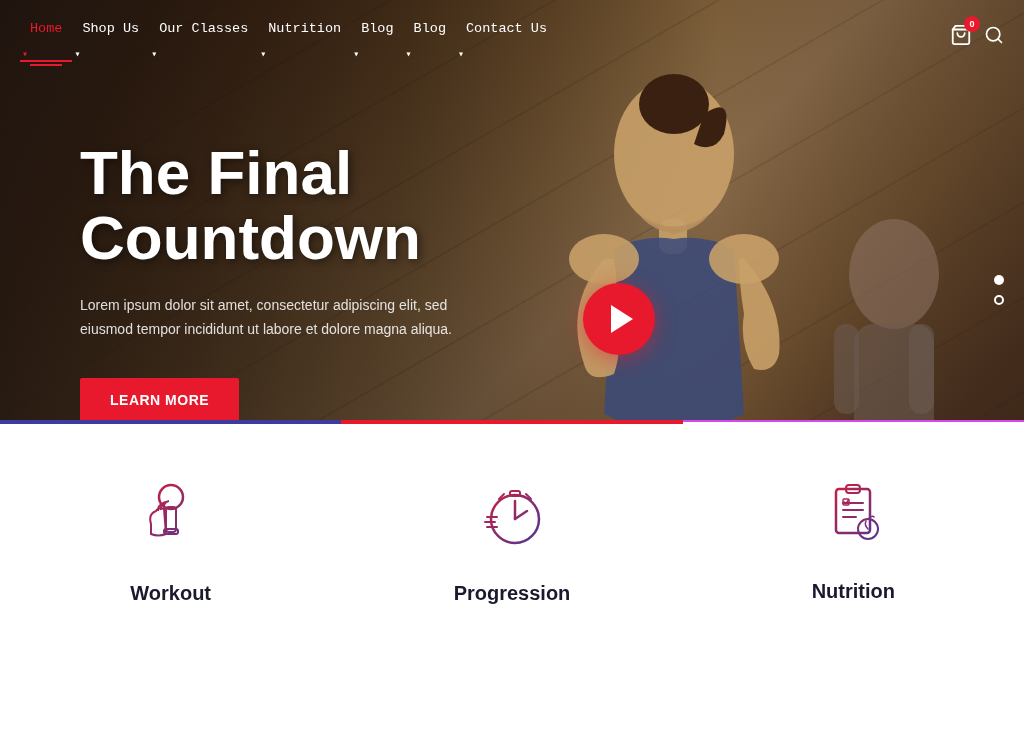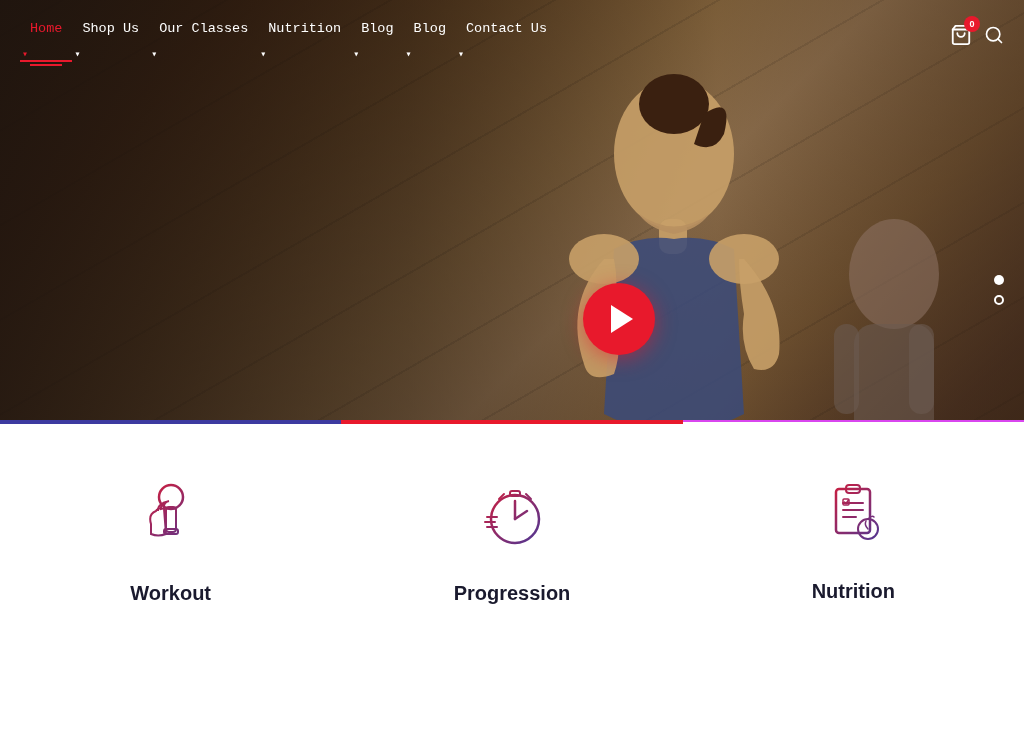--- a/index.html
+++ b/index.html
@@ -408,20 +408,25 @@
       <path d="M350 350 Q355 420 350 506 L310 506 Q315 420 310 350" fill="#1a1a3a" opacity="0.8"></path>
 
       <path d="M275 140 Q310 165 345 140 Q335 155 310 160 Q285 155 275 140" fill="#b89060" opacity="0.9"></path>
 
       <ellipse cx="530" cy="200" rx="45" ry="55" fill="#8a7060" opacity="0.6"></ellipse>
       <rect x="490" y="250" width="80" height="120" rx="20" fill="#6a5a50" opacity="0.6"></rect>
       <rect x="470" y="250" width="25" height="90" rx="12" fill="#6a5a50" opacity="0.6"></rect>
       <rect x="545" y="250" width="25" height="90" rx="12" fill="#6a5a50" opacity="0.6"></rect>
     </svg>
 
+    <div class="hero-content">
+      <h1 class="hero-title">The Final Countdown</h1>
+      <p class="hero-subtitle">Lorem ipsum dolor sit amet, consectetur adipiscing elit, sed eiusmod tempor incididunt ut labore et dolore magna aliqua.</p>
+      <button class="hero-btn">Learn More</button>
+    </div>
 
     <div class="play-btn" style="right:36%; top:55%;">
       <div class="play-triangle"></div>
     </div>
 
     <div class="slider-dots">
       <div class="dot active"></div>
       <div class="dot inactive"></div>
     </div>
   </section>

